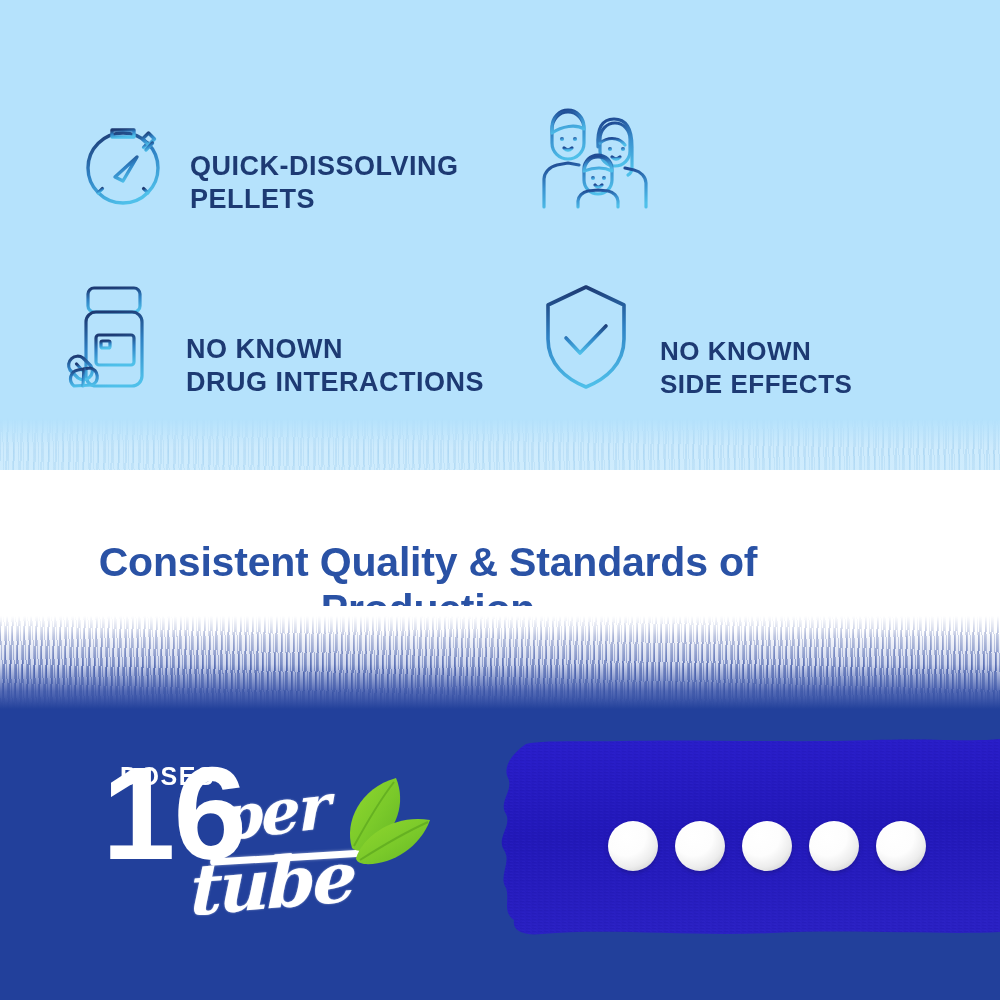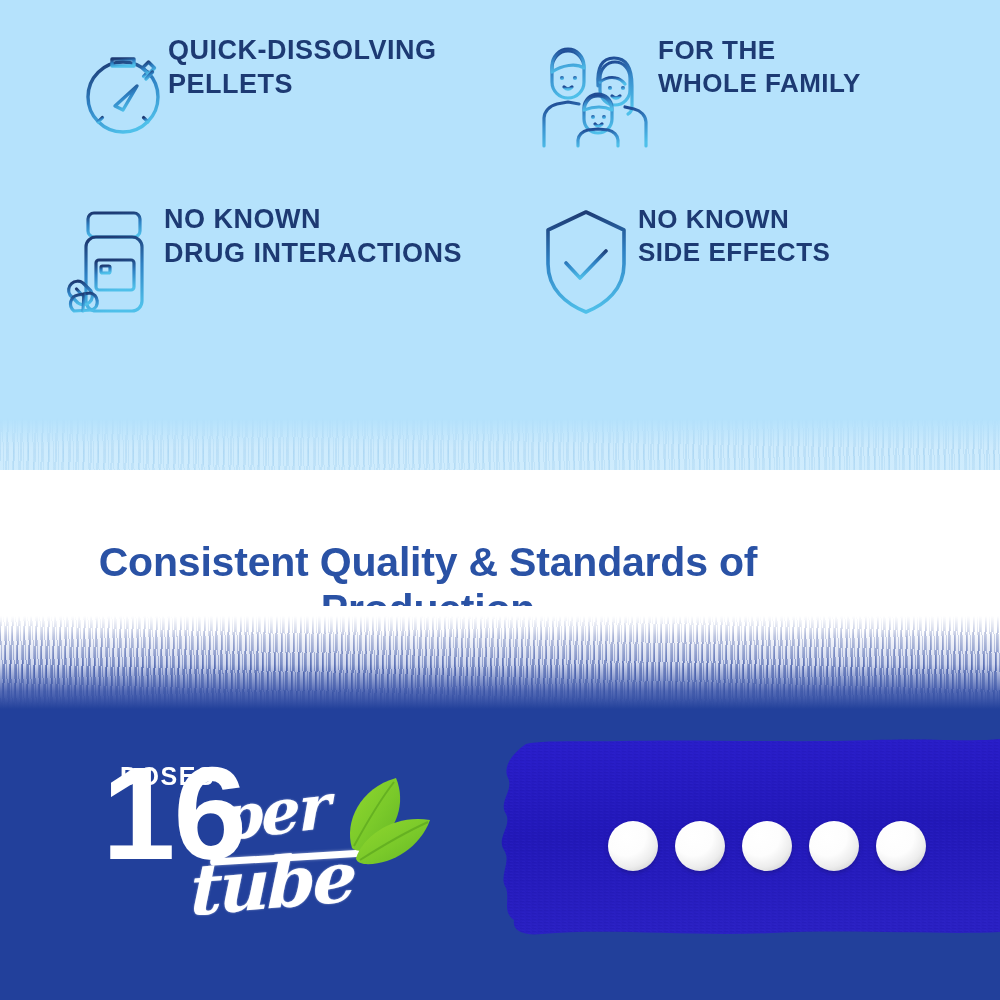--- a/index.html
+++ b/index.html
@@ -41,21 +41,21 @@
         rgba(255,255,255,0) 1px, rgba(255,255,255,0) 5px);
     -webkit-mask-image:linear-gradient(to bottom, rgba(0,0,0,0) 0%, rgba(0,0,0,.95) 35%, rgba(0,0,0,.55) 70%, rgba(0,0,0,0) 100%);
     mask-image:linear-gradient(to bottom, rgba(0,0,0,0) 0%, rgba(0,0,0,.95) 35%, rgba(0,0,0,.55) 70%, rgba(0,0,0,0) 100%);
   }
 
   .features {
     position:absolute; left:0; top:0; width:1000px; height:410px;
     display:grid; grid-template-columns:1fr 1fr; grid-template-rows:1fr 1fr;
     padding:34px 20px 10px 52px;
   }
-  .feature { display:flex; align-items:flex-start; }
+  .feature { display:flex; align-items:flex-end; gap:22px; }
   .feature .ficon { flex:0 0 auto; display:block; }
   .feature .flabel {
     color:#1d3a73; font-weight:700; letter-spacing:.5px; line-height:1.25;
     font-size:27px; white-space:pre-line;
   }
   .f-stopwatch { padding-left:8px; }
   .f-family   { padding-left:18px; }
   .f-bottle   { padding-left:8px; margin-top:-14px; }
   .f-shield   { padding-left:18px; margin-top:-14px; }
   .f-family .flabel, .f-shield .flabel { font-size:26px; }
@@ -237,22 +237,20 @@
             <circle cx="70" cy="83" r="2" fill="url(#gFM)" stroke="none"></circle>
             <path d="M61 90 q3 4 7 0"></path>
 
             <path d="M64 100 v5"></path>
             <path d="M44 112 v-6 a13 11 0 0 1 10 -10 l10 -1 l10 1 a13 11 0 0 1 10 10 v6"></path>
             <path d="M54 104 v8"></path>
             <path d="M74 104 v8"></path>
           </g>
         </svg>
       </span>
-      <span class="flabel">FOR THE
-WHOLE FAMILY</span>
     </div>
 
     <div class="feature f-bottle">
       <span class="ficon">
         <svg width="104" height="118" viewBox="0 0 104 118" fill="none">
           <defs>
             <linearGradient id="gPB" x1="0.35" y1="0" x2="0.5" y2="1">
               <stop offset="0%" stop-color="#1d3a73"></stop>
               <stop offset="45%" stop-color="#2e81c4"></stop>
               <stop offset="100%" stop-color="#4fc0ea"></stop>

